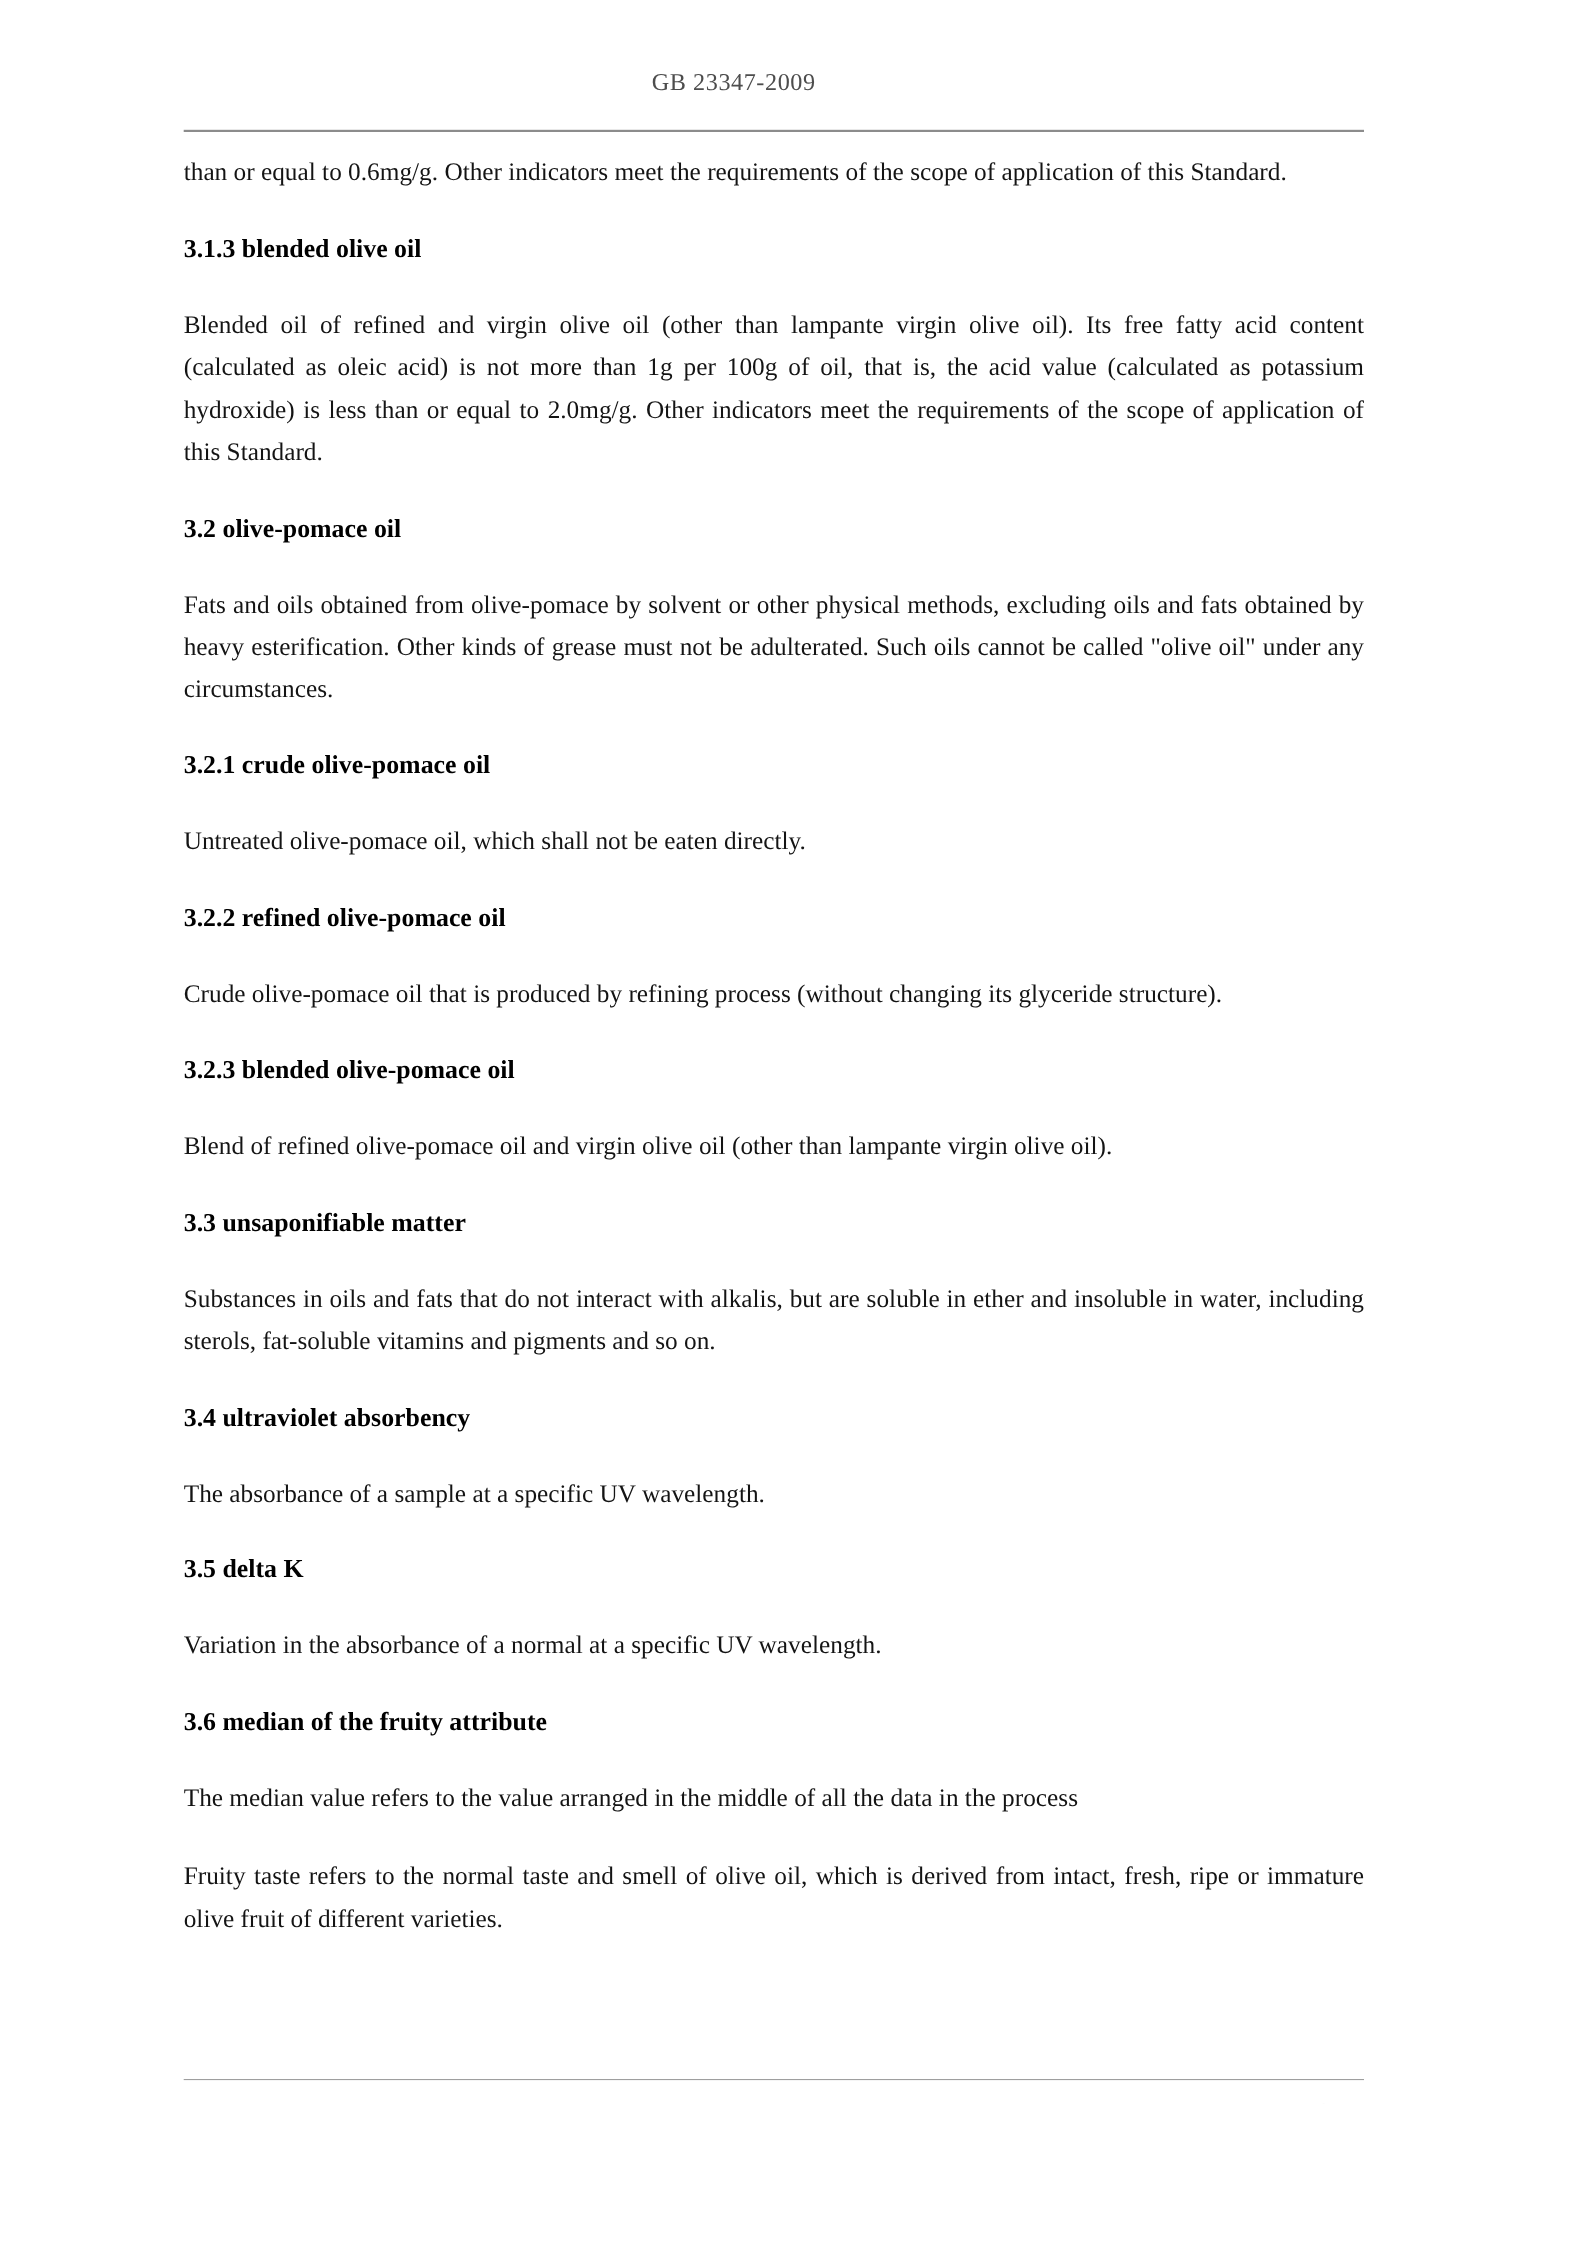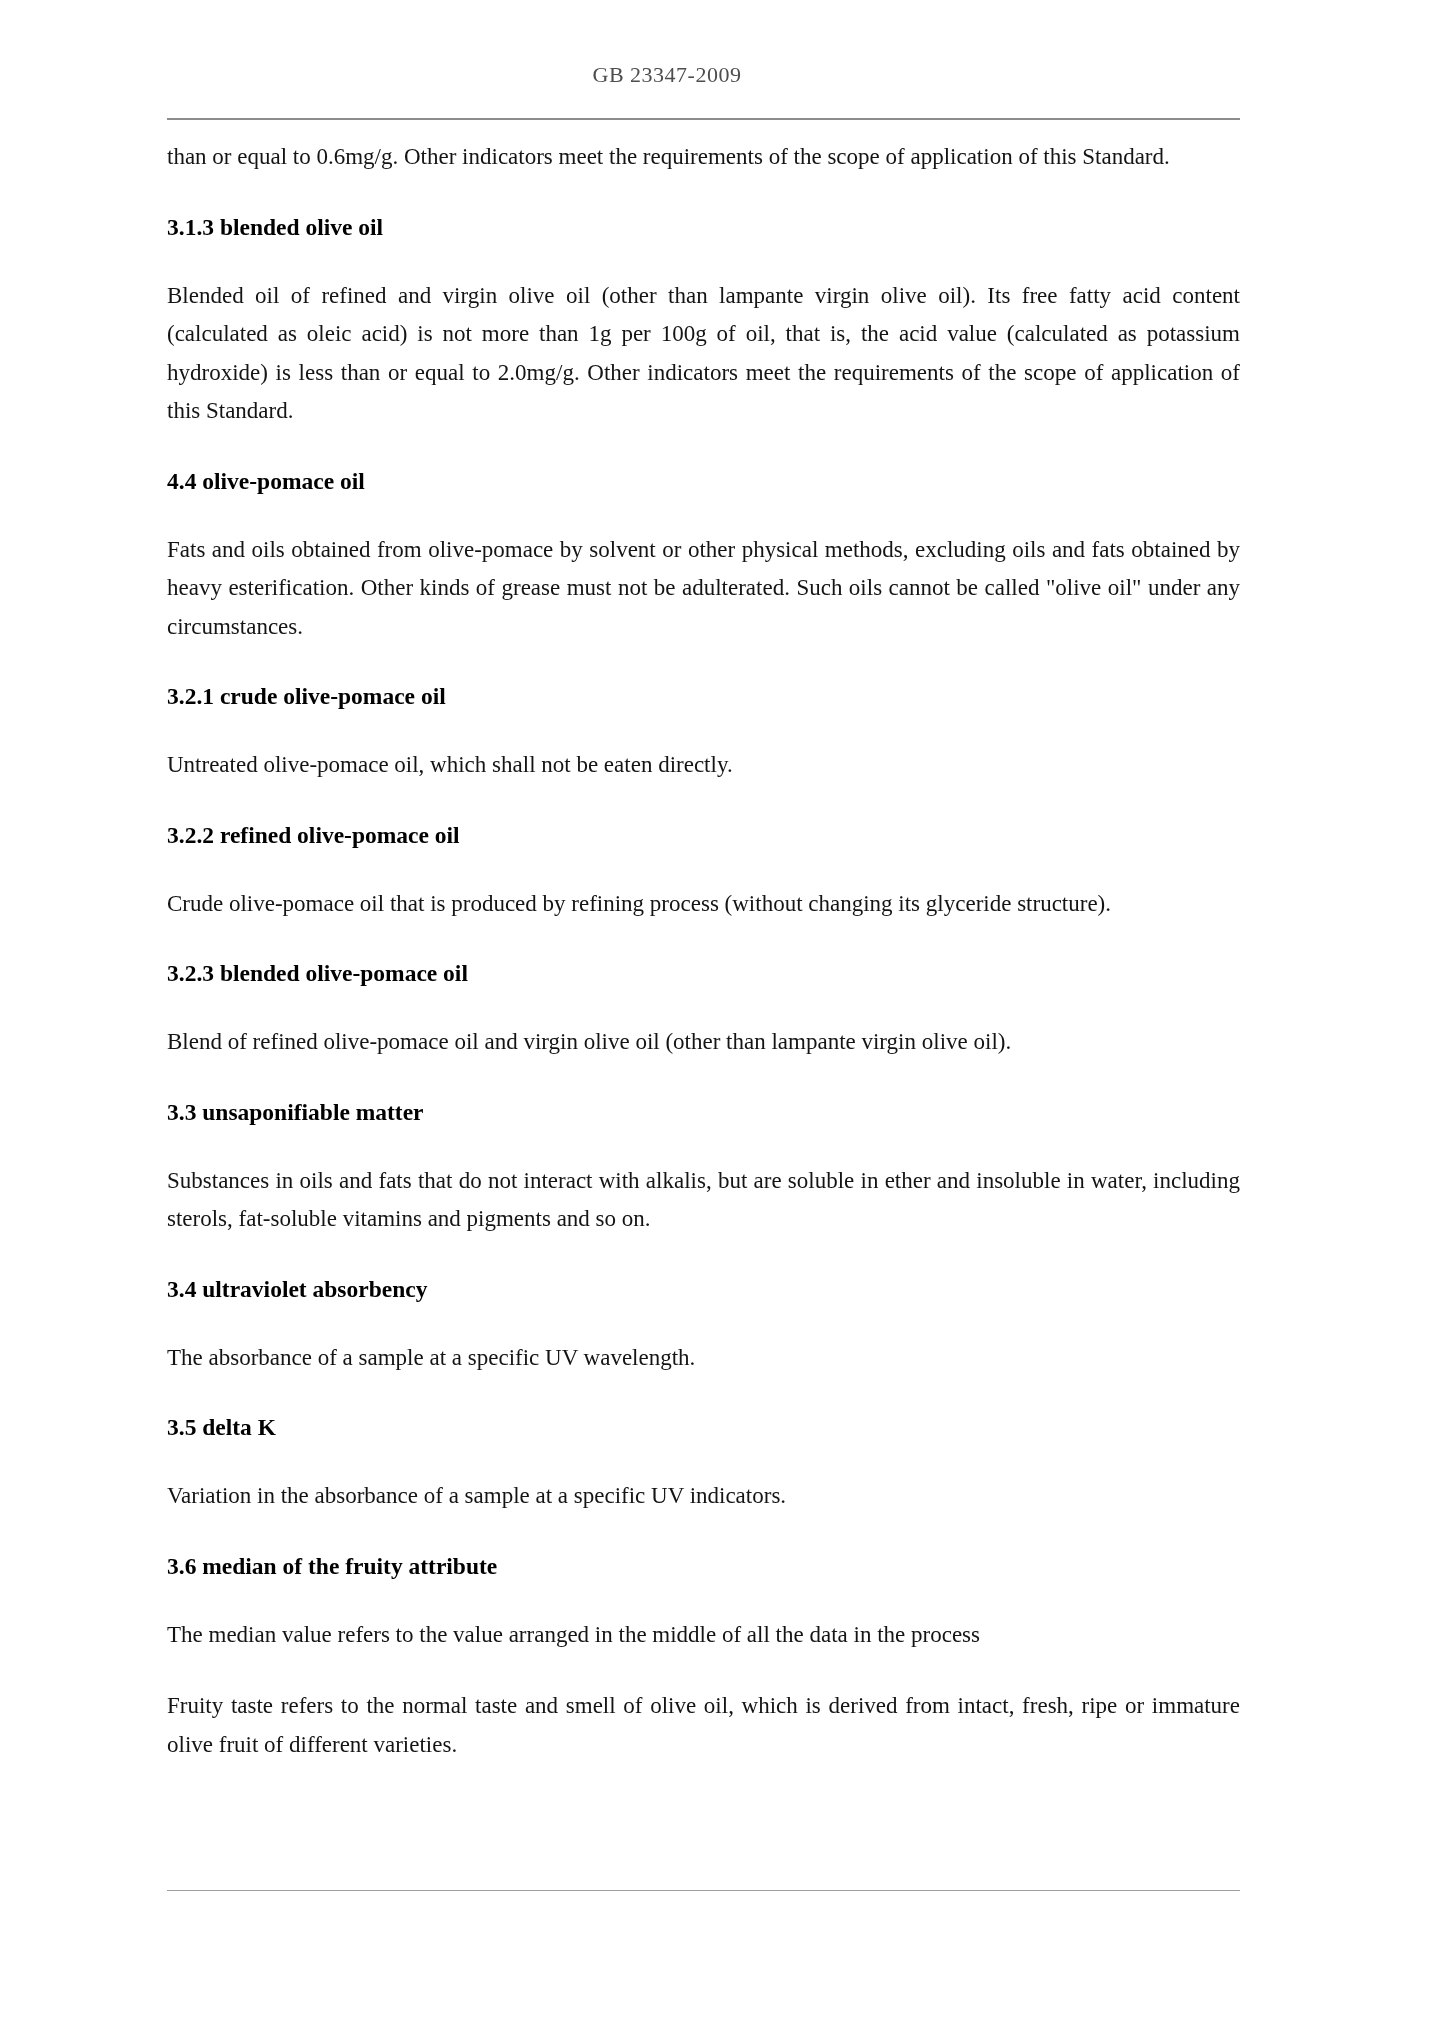--- a/index.html
+++ b/index.html
@@ -93,34 +93,34 @@
 <div class="page">
 
   <div class="doc-header">GB 23347-2009</div>
 
   <div class="header-rule"></div>
 
   <div class="content">
       <p>than or equal to 0.6mg/g. Other indicators meet the requirements of the scope of application of this Standard.</p>
       <h3>3.1.3 blended olive oil</h3>
       <p>Blended oil of refined and virgin olive oil (other than lampante virgin olive oil). Its free fatty acid content (calculated as oleic acid) is not more than 1g per 100g of oil, that is, the acid value (calculated as potassium hydroxide) is less than or equal to 2.0mg/g. Other indicators meet the requirements of the scope of application of this Standard.</p>
-      <h3>4.4 olive-pomace oil</h3>
+      <h3>3.2 olive-pomace oil</h3>
       <p>Fats and oils obtained from olive-pomace by solvent or other physical methods, excluding oils and fats obtained by heavy esterification. Other kinds of grease must not be adulterated. Such oils cannot be called "olive oil" under any circumstances.</p>
       <h3>3.2.1 crude olive-pomace oil</h3>
       <p>Untreated olive-pomace oil, which shall not be eaten directly.</p>
       <h3>3.2.2 refined olive-pomace oil</h3>
       <p>Crude olive-pomace oil that is produced by refining process (without changing its glyceride structure).</p>
       <h3>3.2.3 blended olive-pomace oil</h3>
       <p>Blend of refined olive-pomace oil and virgin olive oil (other than lampante virgin olive oil).</p>
       <h3>3.3 unsaponifiable matter</h3>
       <p>Substances in oils and fats that do not interact with alkalis, but are soluble in ether and insoluble in water, including sterols, fat-soluble vitamins and pigments and so on.</p>
       <h3>3.4 ultraviolet absorbency</h3>
       <p>The absorbance of a sample at a specific UV wavelength.</p>
       <h3>3.5 delta K</h3>
-      <p>Variation in the absorbance of a sample at a specific UV indicators.</p>
+      <p>Variation in the absorbance of a normal at a specific UV wavelength.</p>
       <h3>3.6 median of the fruity attribute</h3>
       <p>The median value refers to the value arranged in the middle of all the data in the process</p>
       <p>Fruity taste refers to the normal taste and smell of olive oil, which is derived from intact, fresh, ripe or immature olive fruit of different varieties.</p>
     </div>
 
   <div class="footer-rule"></div>
 
   <div class="doc-footer">
     <div class="footer-left">
       <span class="site">www.ChineseStandard.net</span>

